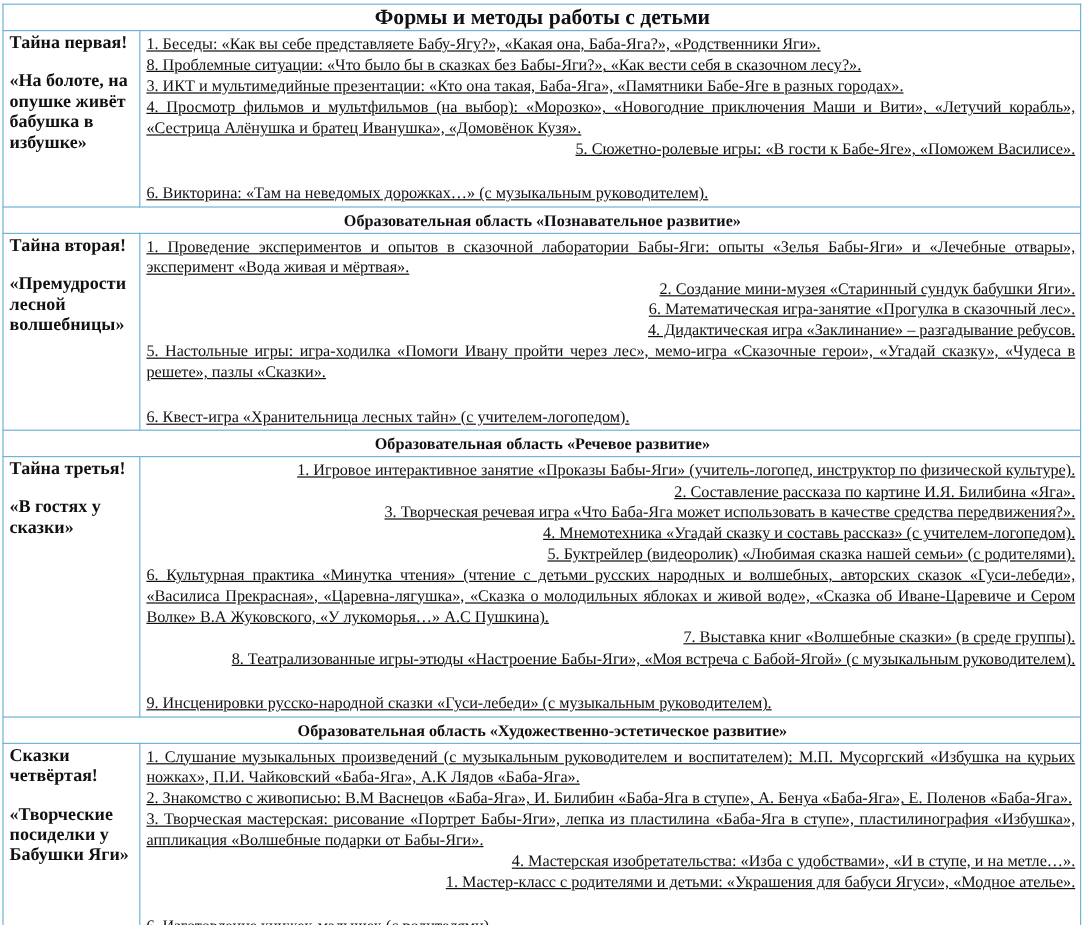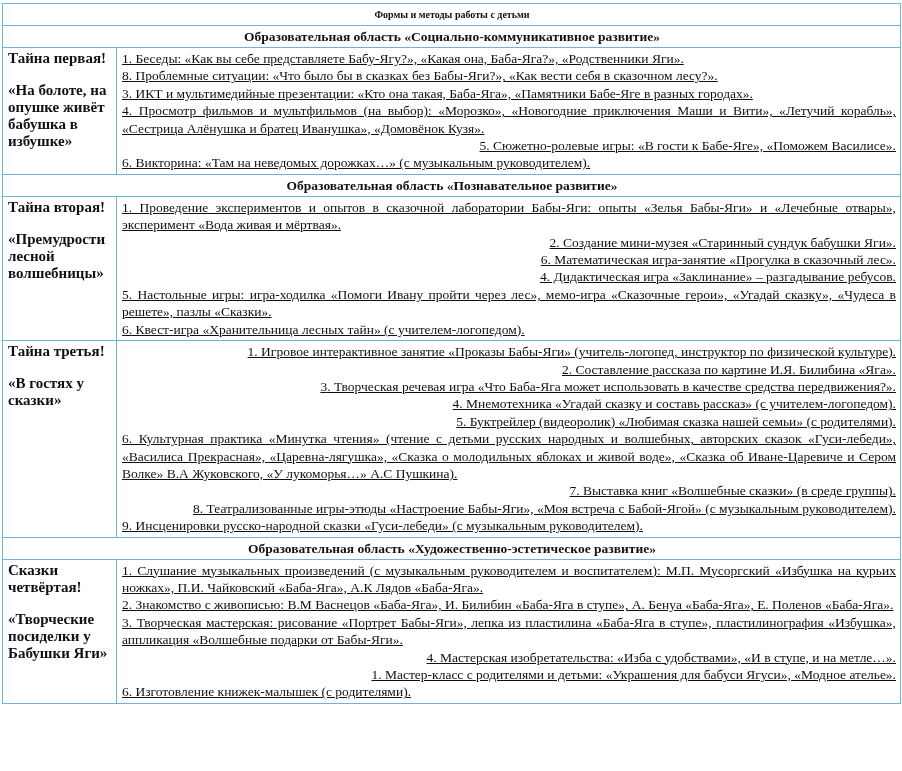--- a/index.html
+++ b/index.html
@@ -26,21 +26,21 @@
     table-layout: fixed;
   }
   table.doc-table td {
     border: 1px solid #6fb3d6;
     vertical-align: top;
     padding: 2px 4px 2px 5px;
   }
   .title-cell {
     text-align: center;
     font-weight: bold;
-    font-size: 10px;
+    font-size: 18px;
     line-height: 17px;
     padding-top: 3px;
     padding-bottom: 3px;
   }
   .area-cell {
     text-align: center;
     font-weight: bold;
     font-size: 13.5px;
     line-height: 17px;
     padding-top: 3px;
@@ -65,43 +65,41 @@
     padding-top: 4px;
     padding-bottom: 3px;
   }
   .content-cell .item {
     margin: 0;
     padding: 0;
     text-decoration: underline;
   }
   .content-cell .item:last-child {
     text-align: left;
+    margin-top: 20px;
   }
   .nowrap-last {
     text-align: right;
   }
 </style>
 </head>
 <body>
 
 <div class="page">
   <table class="doc-table">
     <colgroup>
       <col style="width:114px">
       <col style="width:784px">
     </colgroup>
     <tbody>
 
       <tr>
         <td class="title-cell" colspan="2">Формы и методы работы с детьми</td>
       </tr>
 
-      <tr>
-        <td class="area-cell" colspan="2">Образовательная область «Социально-коммуникативное развитие»</td>
-      </tr>
       <tr>
         <td class="secret-cell">
           <div>Тайна первая!</div>
           <div class="secret-sub">«На болоте, на опушке живёт бабушка в избушке»</div>
         </td>
         <td class="content-cell">
           <p class="item">1. Беседы: «Как вы себе представляете Бабу-Ягу?», «Какая она, Баба-Яга?», «Родственники Яги».</p>
           <p class="item">8. Проблемные ситуации: «Что было бы в сказках без Бабы-Яги?», «Как вести себя в сказочном лесу?».</p>
           <p class="item">3. ИКТ и мультимедийные презентации: «Кто она такая, Баба-Яга», «Памятники Бабе-Яге в разных городах».</p>
           <p class="item">4. Просмотр фильмов и мультфильмов (на выбор): «Морозко», «Новогодние приключения Маши и Вити», «Летучий корабль», «Сестрица Алёнушка и братец Иванушка», «Домовёнок Кузя».</p>
@@ -121,20 +119,23 @@
         <td class="content-cell">
           <p class="item">1. Проведение экспериментов и опытов в сказочной лаборатории Бабы-Яги: опыты «Зелья Бабы-Яги» и «Лечебные отвары», эксперимент «Вода живая и мёртвая».</p>
           <p class="item nowrap-last">2. Создание мини-музея «Старинный сундук бабушки Яги».</p>
           <p class="item nowrap-last">6. Математическая игра-занятие «Прогулка в сказочный лес».</p>
           <p class="item nowrap-last">4. Дидактическая игра «Заклинание» – разгадывание ребусов.</p>
           <p class="item">5. Настольные игры: игра-ходилка «Помоги Ивану пройти через лес», мемо-игра «Сказочные герои», «Угадай сказку», «Чудеса в решете», пазлы «Сказки».</p>
           <p class="item nowrap-last">6. Квест-игра «Хранительница лесных тайн» (с учителем-логопедом).</p>
         </td>
       </tr>
 
+      <tr>
+        <td class="area-cell" colspan="2">Образовательная область «Речевое развитие»</td>
+      </tr>
       <tr>
         <td class="secret-cell">
           <div>Тайна третья!</div>
           <div class="secret-sub">«В гостях у сказки»</div>
         </td>
         <td class="content-cell">
           <p class="item nowrap-last">1. Игровое интерактивное занятие «Проказы Бабы-Яги» (учитель-логопед, инструктор по физической культуре).</p>
           <p class="item nowrap-last">2. Составление рассказа по картине И.Я. Билибина «Яга».</p>
           <p class="item nowrap-last">3. Творческая речевая игра «Что Баба-Яга может использовать в качестве средства передвижения?».</p>
           <p class="item nowrap-last">4. Мнемотехника «Угадай сказку и составь рассказ» (с учителем-логопедом).</p>

